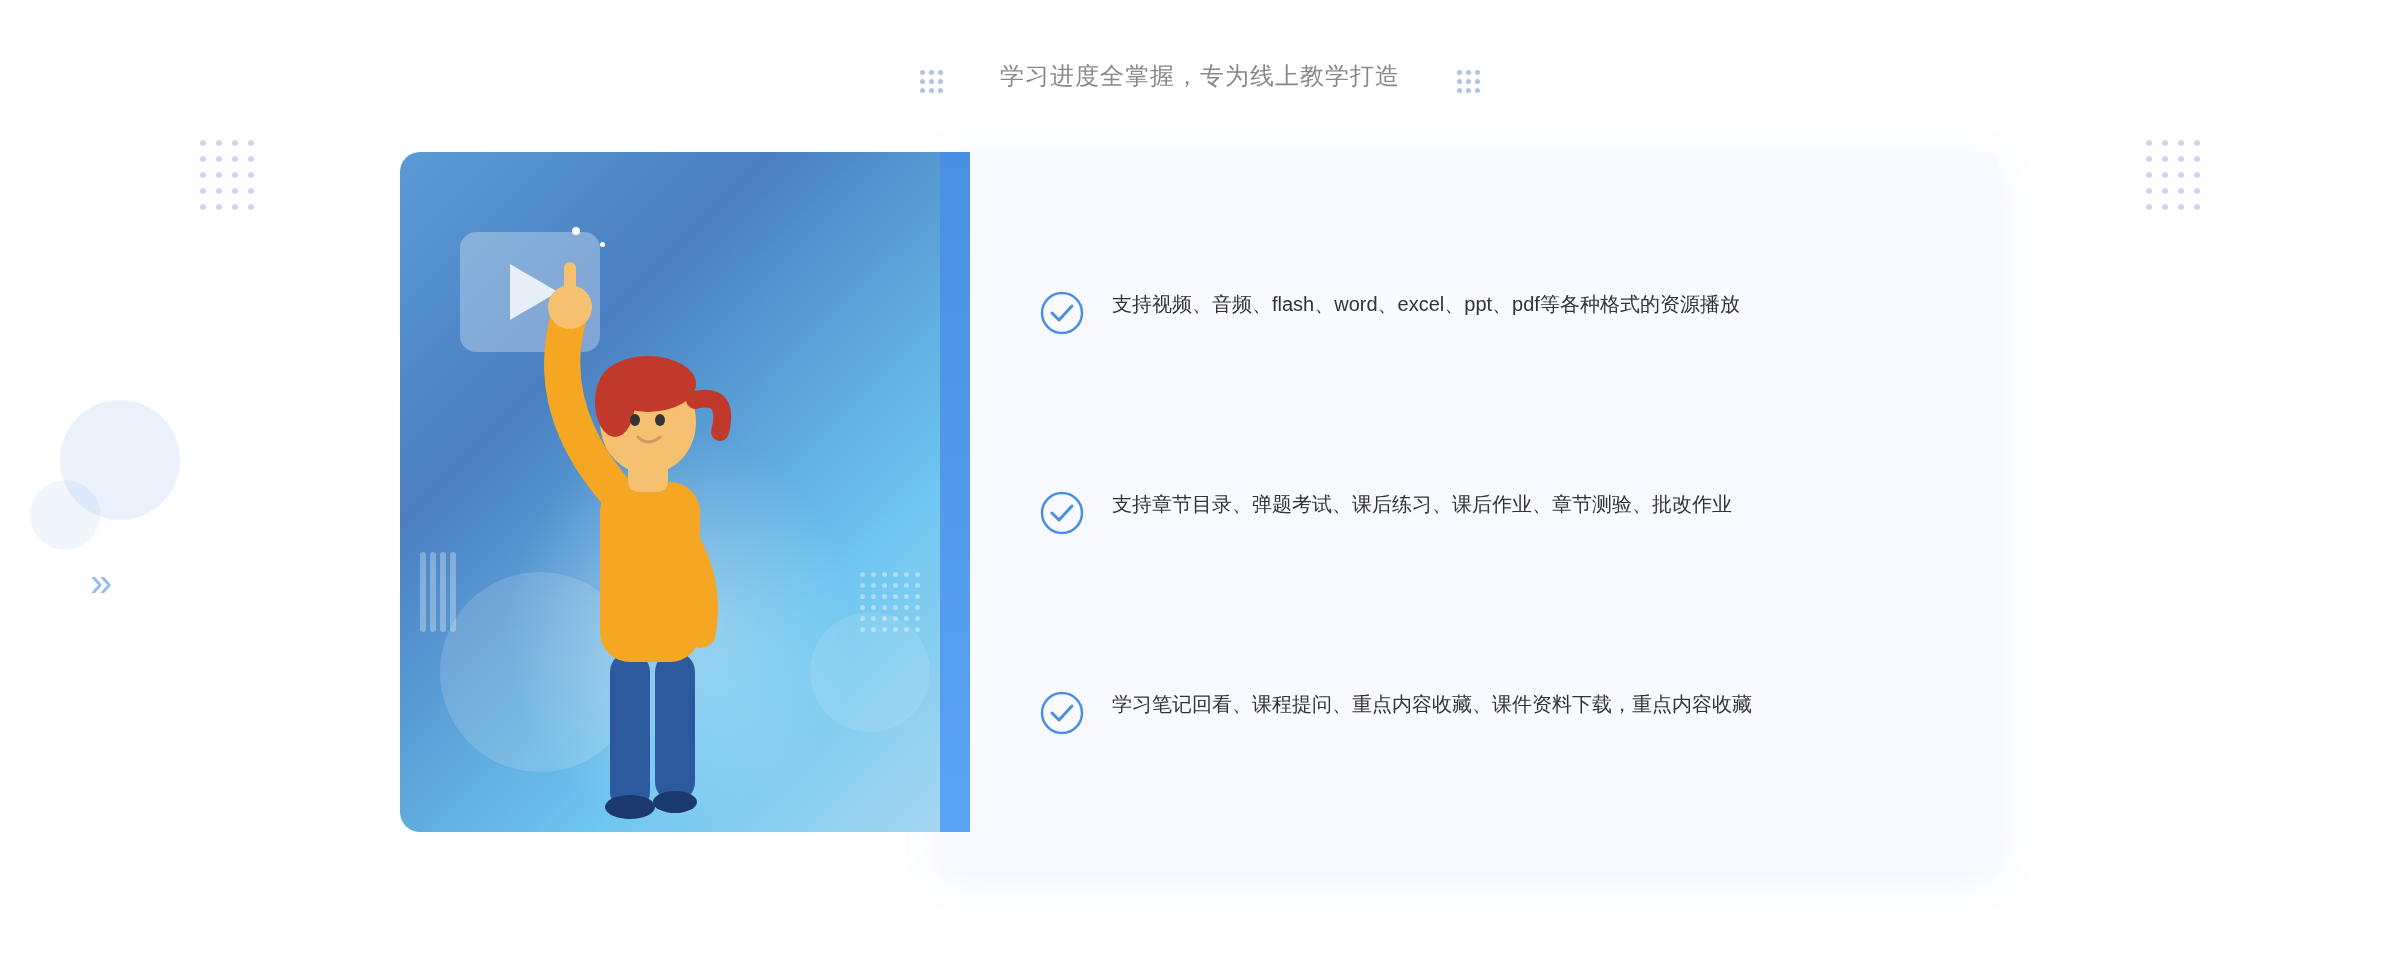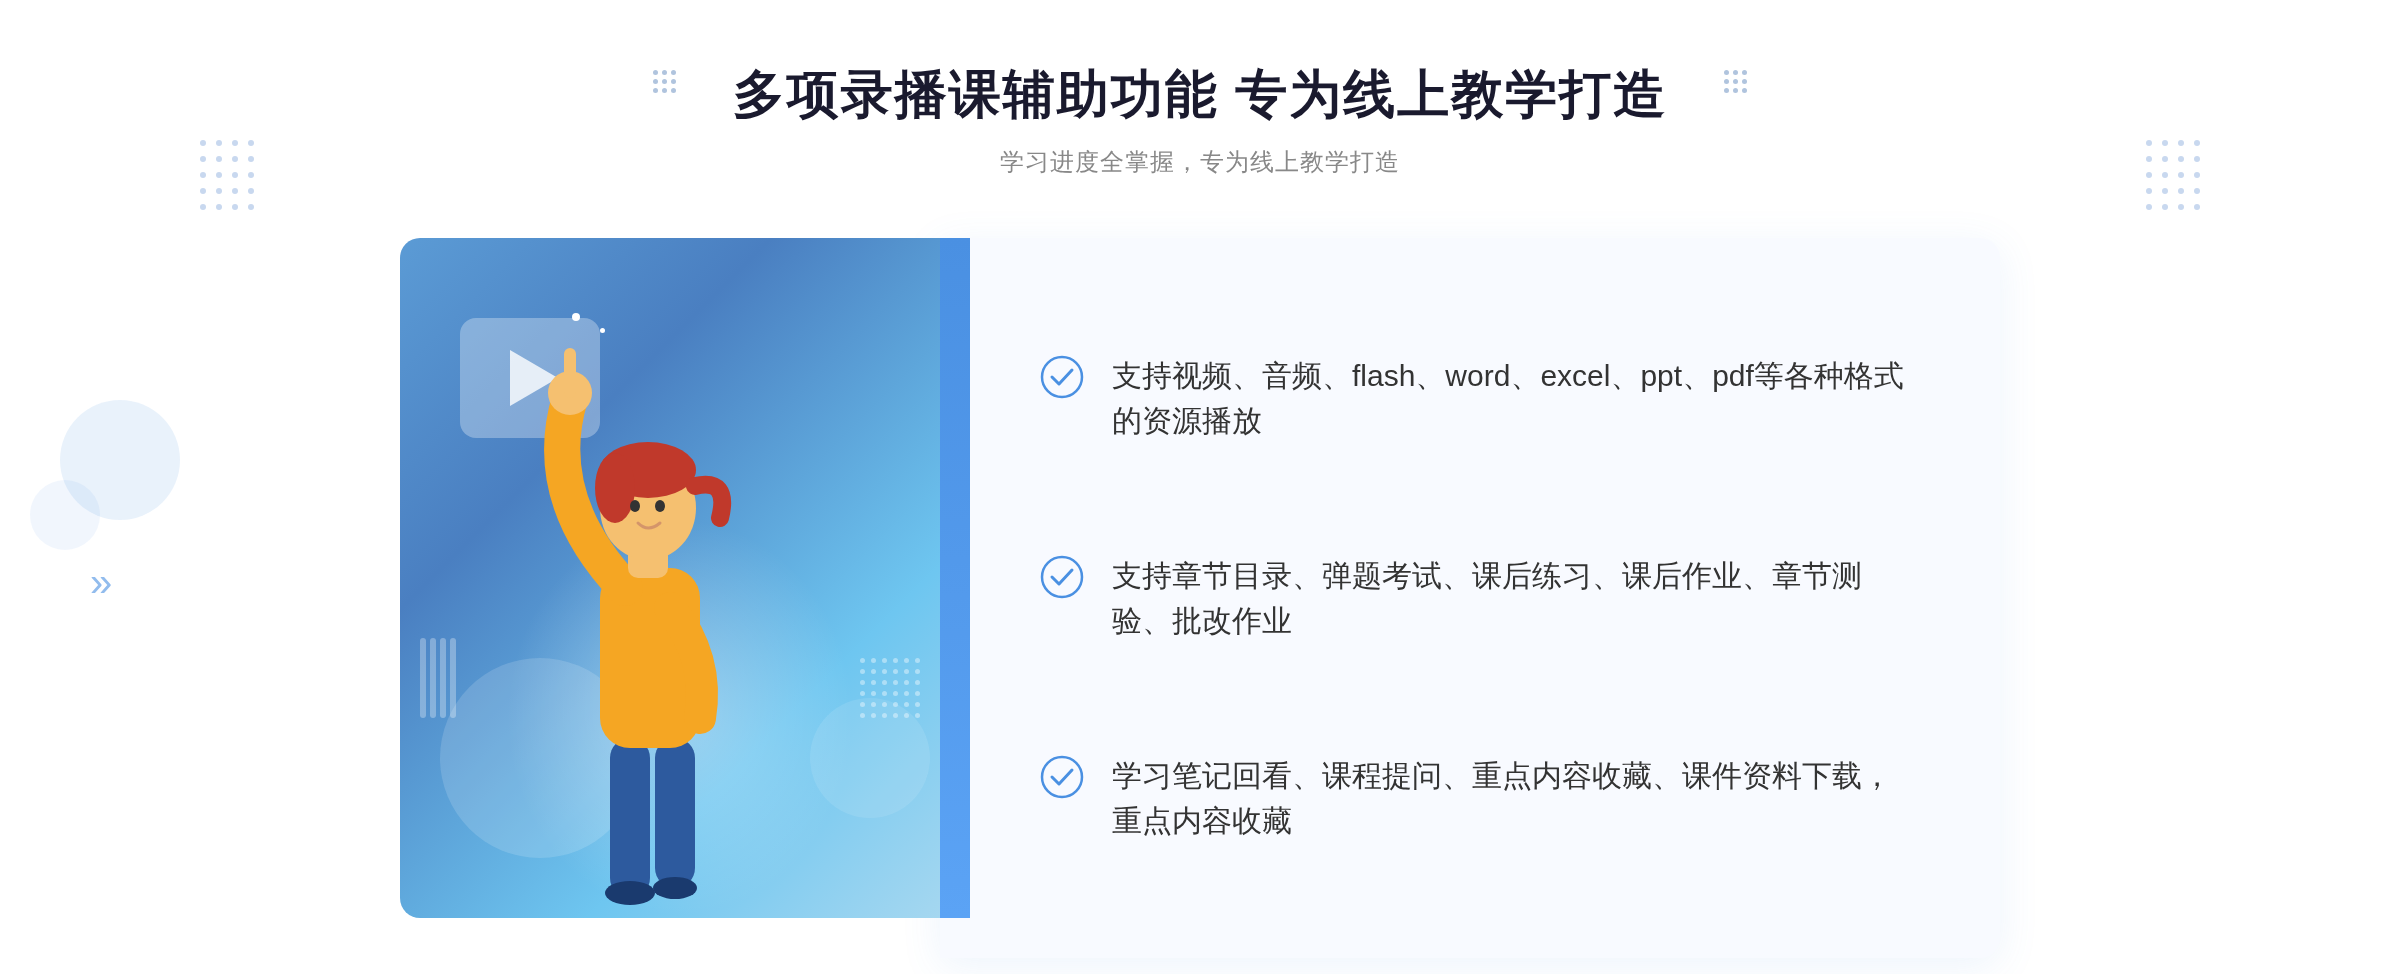--- a/index.html
+++ b/index.html
@@ -244,21 +244,21 @@
       flex-shrink: 0;
       margin-top: 2px;
     }
 
     .check-icon svg {
       width: 44px;
       height: 44px;
     }
 
     .feature-text {
-      font-size: 30px;
+      font-size: 20px;
       color: #333;
       line-height: 1.5;
       font-weight: 400;
     }
 
     
     .blue-accent {
       position: absolute;
       left: 540px;
       top: 0;
@@ -416,21 +416,20 @@
           <span></span>
           <span></span>
         <span></span>
           <span></span>
           <span></span>
         <span></span>
           <span></span>
           <span></span>
       </div>
     </div>
-    <h1 class="main-title">多项录播课辅助功能 专为线上教学打造</h1>
     <p class="sub-title">学习进度全掌握，专为线上教学打造</p>
   </div>
 
   <div class="content-area">
 
     <div class="illustration-card">
 
       <div class="play-bubble">
         <div class="play-triangle"></div>
         <div class="sparkle sparkle-1"></div>

